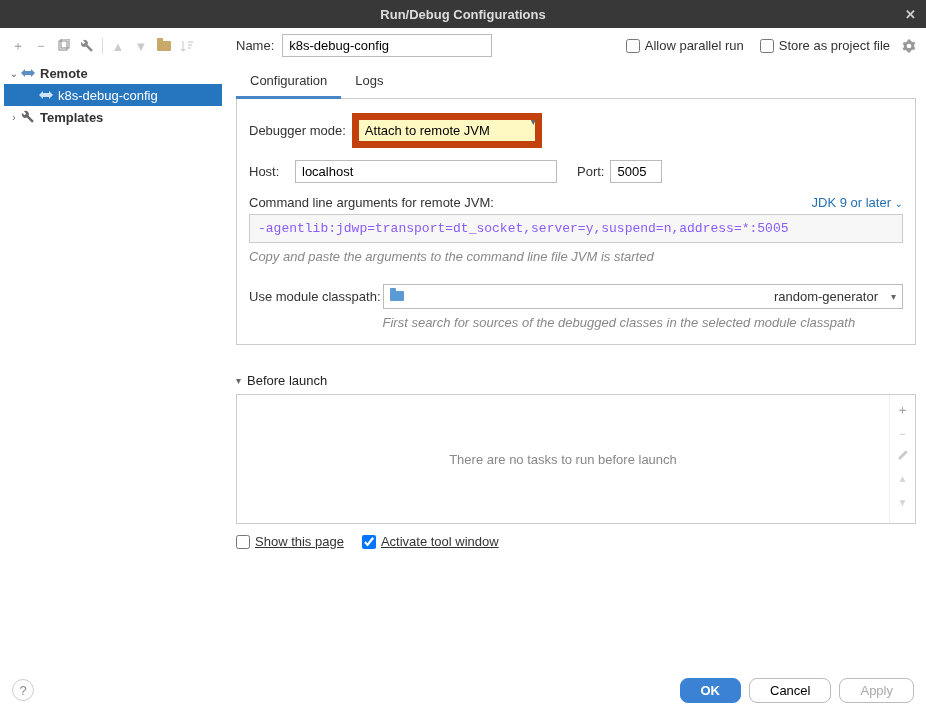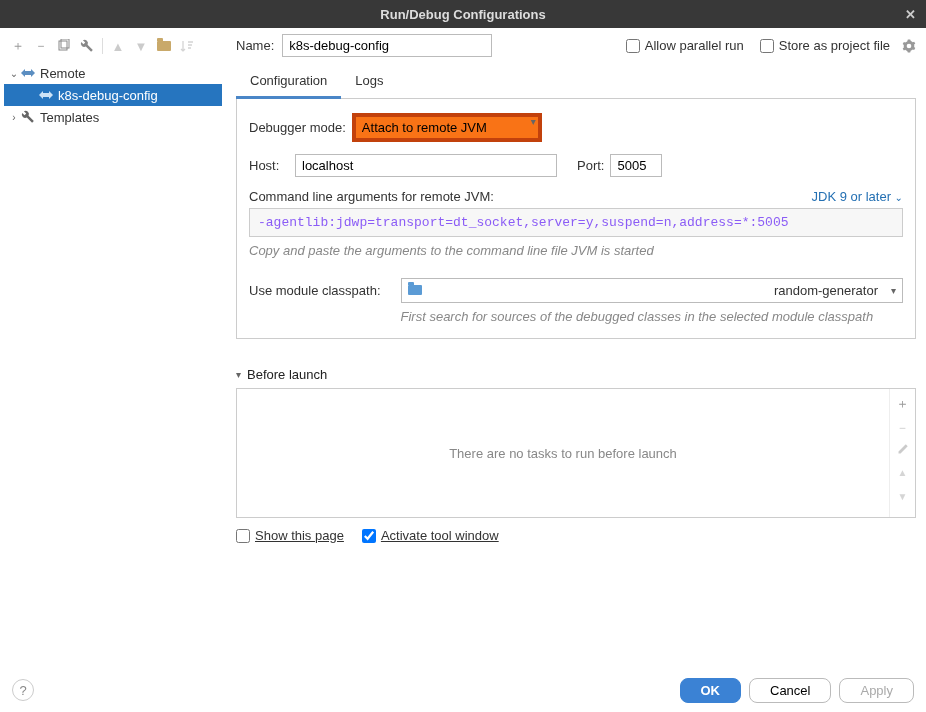--- a/index.html
+++ b/index.html
@@ -12,43 +12,43 @@
 .toolbar .tb-btn { width: 20px; height: 20px; display: flex; align-items: center; justify-content: center; cursor: pointer; }
 .toolbar .tb-btn.disabled { opacity: 0.5; }
 .toolbar .sep { width: 1px; height: 16px; background: #ddd; margin: 0 2px; }
 .tree { padding: 0; }
 .tree-row { display: flex; align-items: center; height: 22px; padding-left: 4px; cursor: pointer; }
 .tree-row.selected { background: #2675bf; color: #fff; }
 .tree-row .indent { display: inline-block; }
 .tree-row .arrow { width: 12px; display: inline-block; text-align: center; font-size: 10px; color: #666; }
 .tree-row .icon { width: 16px; height: 16px; display: inline-flex; align-items: center; justify-content: center; margin-right: 4px; }
 .tree-row .label { white-space: nowrap; }
-.tree-row.bold .label { font-weight: 400; }
+.tree-row.bold .label { font-weight: 700; }
 .right-panel { flex: 1; padding: 6px 10px 6px 10px; display: flex; flex-direction: column; }
 .name-row { display: flex; align-items: center; gap: 8px; margin-bottom: 6px; }
 .name-row input[type=text] { border: 1px solid #bbb; padding: 3px 6px; width: 210px; background: #fff; }
 .name-row .spacer { flex: 1; }
 .chk { display: flex; align-items: center; gap: 5px; }
 .chk input { width: 14px; height: 14px; }
 .gear-small { color: #999; }
 .tabs { display: flex; border-bottom: 1px solid #ccc; margin-top: 4px; }
 .tab { padding: 6px 14px 8px 14px; cursor: pointer; color: #333; }
 .tab.active { border-bottom: 3px solid #4a86c7; margin-bottom: -1px; font-weight: 400; }
 .config-body { border: 1px solid #ccc; border-top: none; padding: 14px 12px; background: #fff; }
 .form-row { display: flex; align-items: center; margin-bottom: 12px; gap: 6px; }
 .form-row label { min-width: auto; }
-select.combo { border: 4px solid #c2410c; padding: 3px 30px 3px 6px; background: #f97316; appearance: none; position: relative; }
+select.combo { border: 7px solid #c2410c; padding: 3px 30px 3px 6px; background: #fef9c3; appearance: none; position: relative; }
 .combo-wrap { position: relative; display: inline-block; }
 .combo-wrap::after { content: "▾"; position: absolute; right: 6px; top: 3px; font-size: 10px; color: #666; pointer-events: none; }
 input.text { border: 1px solid #bbb; padding: 3px 6px; background: #fff; }
 .cmdline-row { display: flex; justify-content: space-between; align-items: center; margin-bottom: 4px; }
 .jdk-link { color: #2470b3; cursor: pointer; }
 .cmdline-box { border: 1px solid #ccc; background: #f7f7f7; padding: 6px 8px; font-family: "Courier New", monospace; font-size: 13px; color: #8b5cf6; margin-bottom: 6px; word-break: break-all; }
 .hint { color: #888; font-style: italic; font-size: 13px; }
-.module-row { display: flex; align-items: flex-start; gap: 20px; margin-top: 20px; }
+.module-row { display: flex; align-items: flex-start; gap: 2px; margin-top: 20px; }
 .module-select { flex: 1; }
 .module-dd { border: 1px solid #bbb; padding: 4px 24px 4px 6px; background: #fff; display: flex; align-items: center; gap: 6px; position: relative; cursor: pointer; justify-content: space-between; }
 .module-dd::after { content: "▾"; position: absolute; right: 6px; font-size: 10px; color: #666; }
 .before-launch { margin-top: 28px; }
 .bl-header { display: flex; align-items: center; gap: 6px; color: #222; margin-bottom: 6px; cursor: pointer; }
 .bl-body { display: flex; border: 1px solid #ccc; height: 130px; background: #fff; }
 .bl-empty { flex: 1; display: flex; align-items: center; justify-content: center; color: #888; }
 .bl-tools { width: 26px; border-left: 1px solid #eee; display: flex; flex-direction: column; align-items: center; padding-top: 6px; gap: 6px; color: #999; }
 .bl-tools .tbtn { cursor: pointer; height: 18px; }
 .bottom-checks { display: flex; gap: 18px; margin-top: 10px; align-items: center; text-decoration: underline; }

